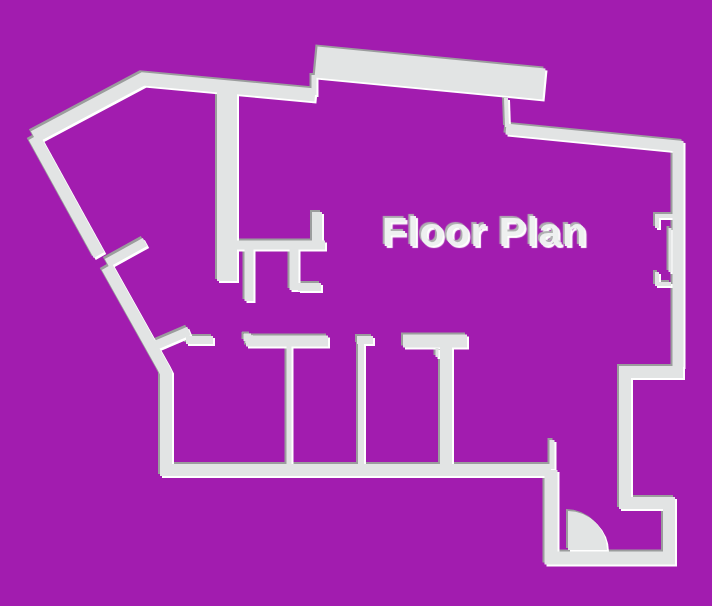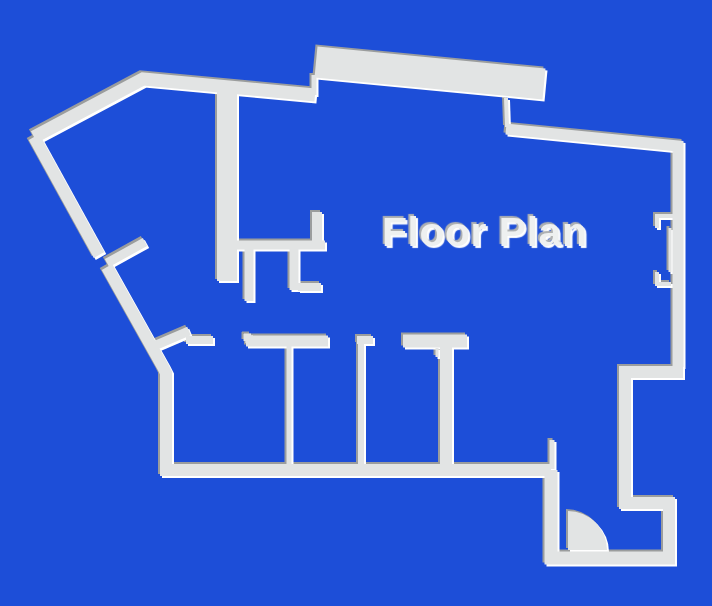--- a/index.html
+++ b/index.html
@@ -33,21 +33,21 @@
     letter-spacing: 0.5px;
     white-space: nowrap;
     color: #eef0f0;
     text-shadow: -2px -2px 1px #b0b2b2, 2px 2px 1px #ffffff;
     user-select: none;
   }
 </style>
 </head>
 <body>
 
-<div class="stage" style="background-color: #1d4ed8;">
+<div class="stage" style="background-color: #a21caf;">
 
   <svg class="plan-svg" width="712" height="606" viewBox="0 0 712 606" xmlns="http://www.w3.org/2000/svg">
     <defs>
       <filter id="soften" x="-10%" y="-10%" width="120%" height="120%">
         <feGaussianBlur stdDeviation="0.5"></feGaussianBlur>
       </filter>
 
       <g id="walls" fill="none" stroke="currentColor" stroke-linecap="butt" stroke-linejoin="miter">
 
         <path stroke-width="13" d="M34,137 L143,79 L315,95"></path>

